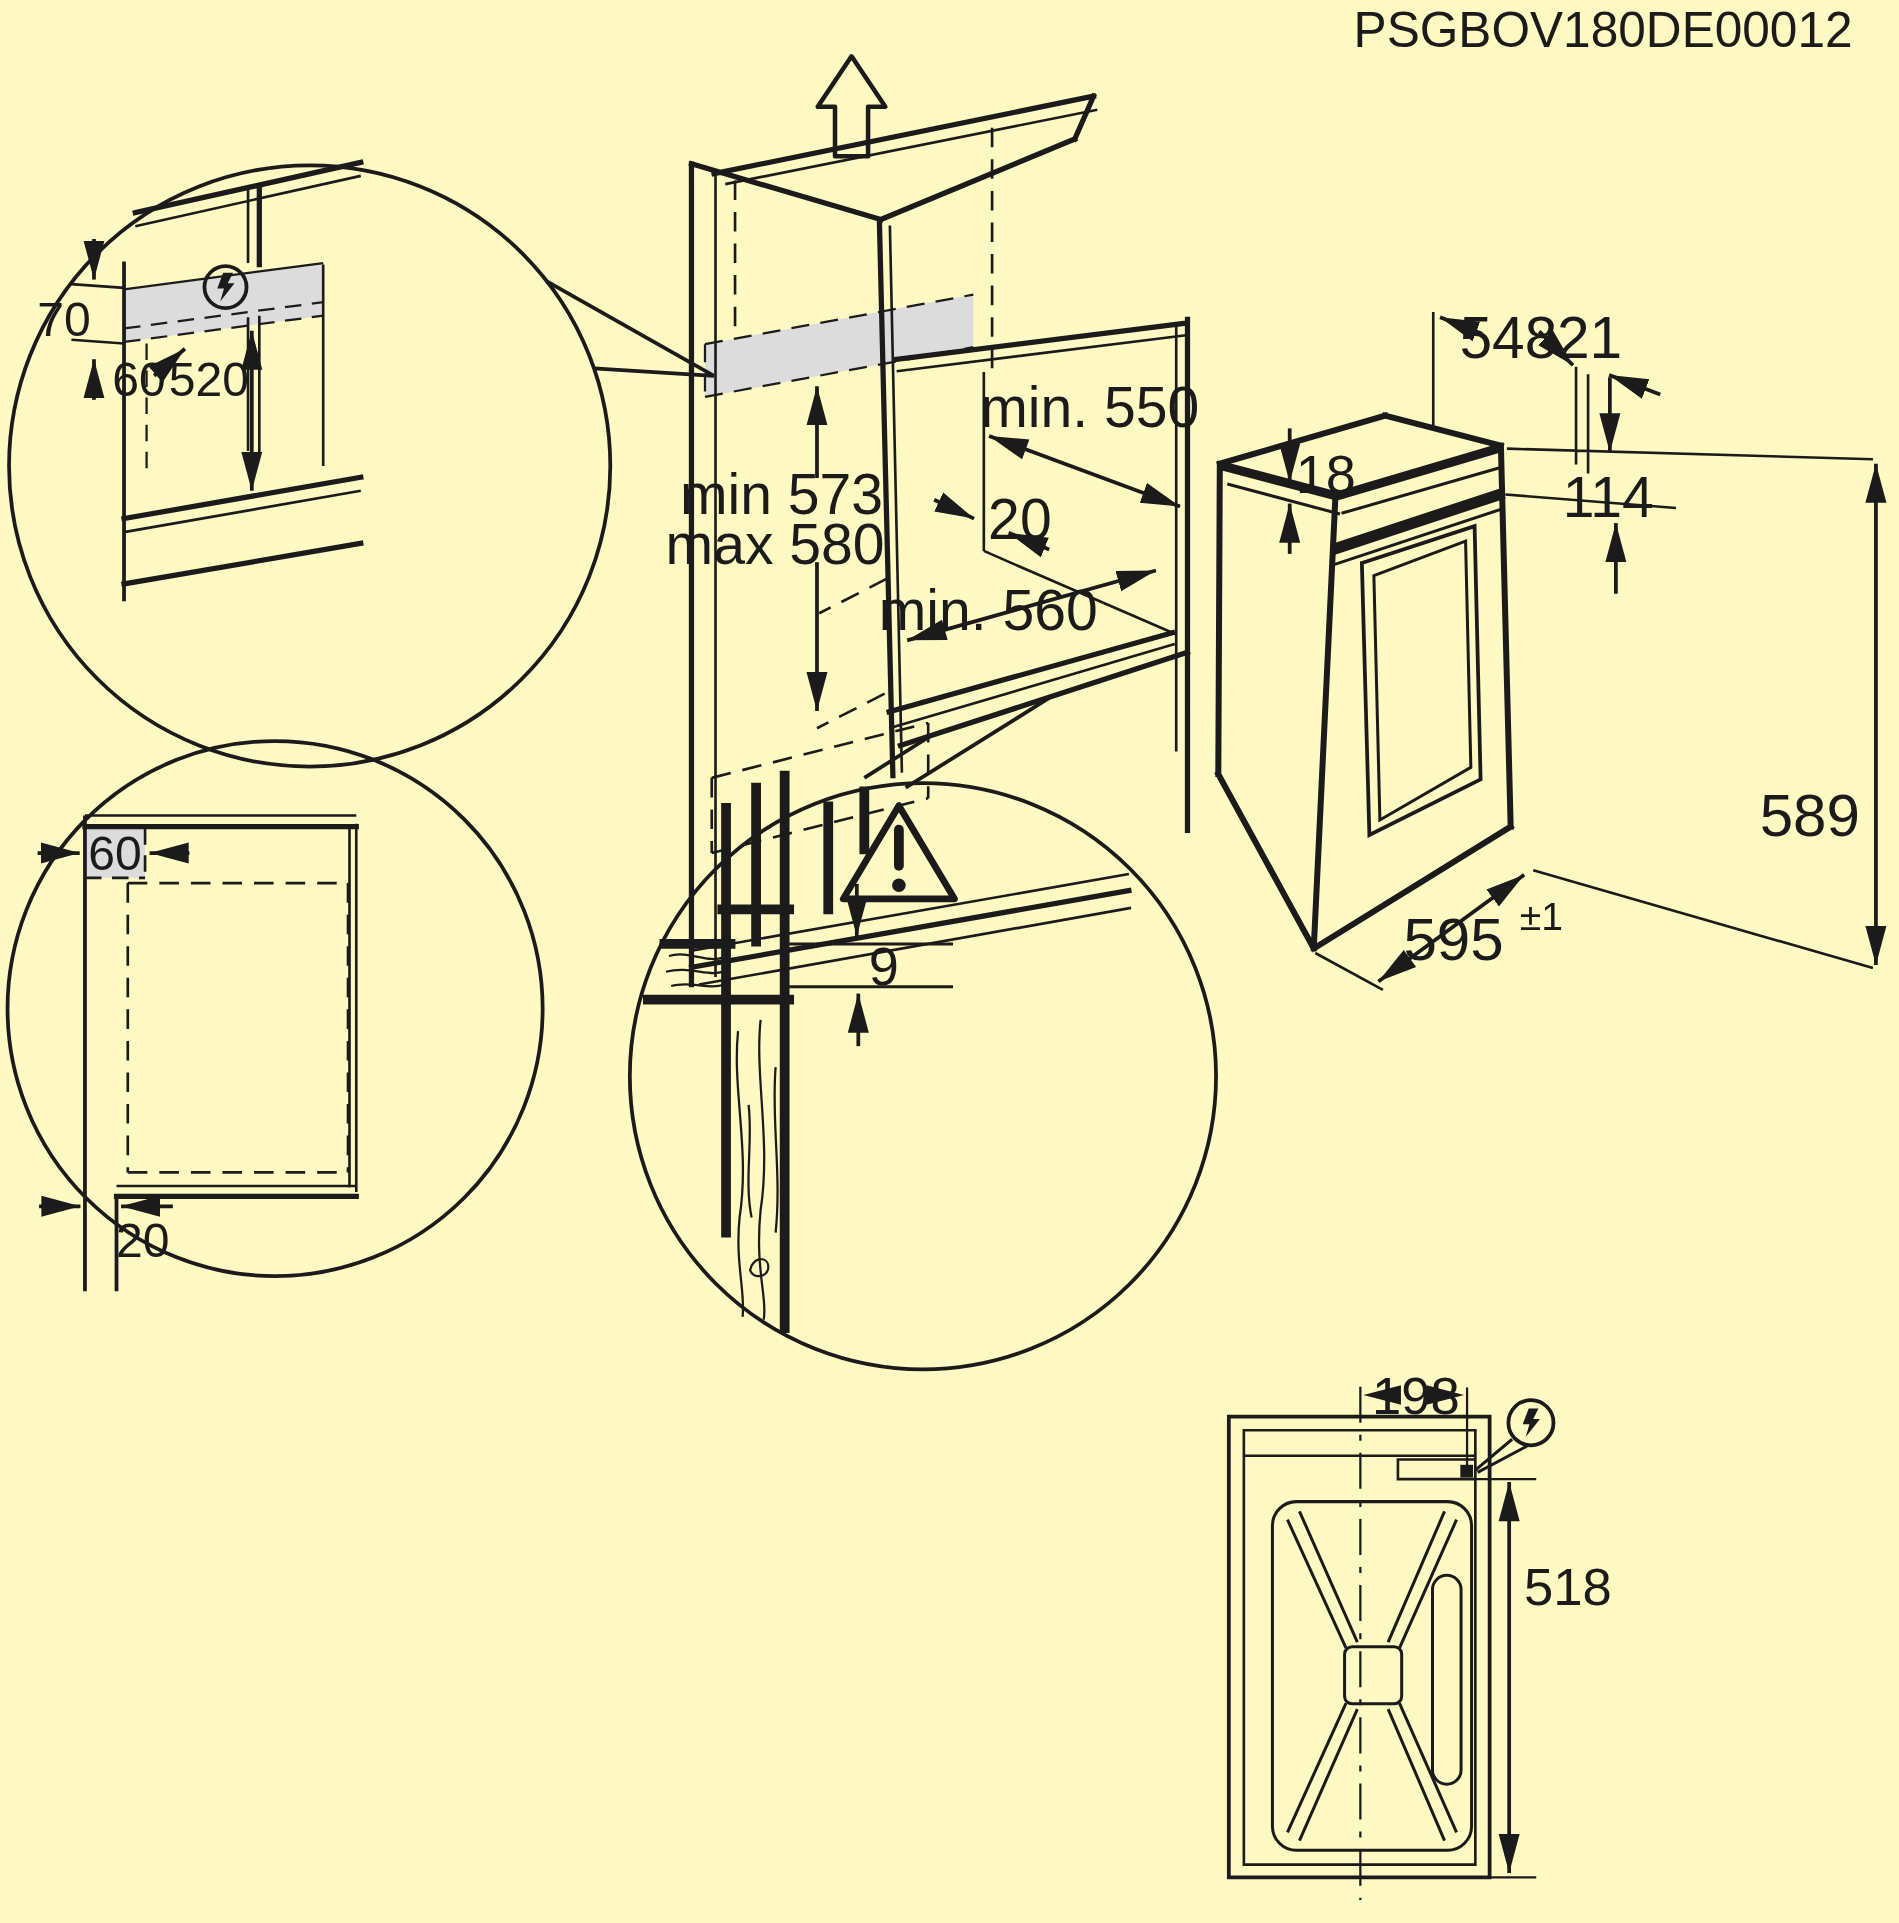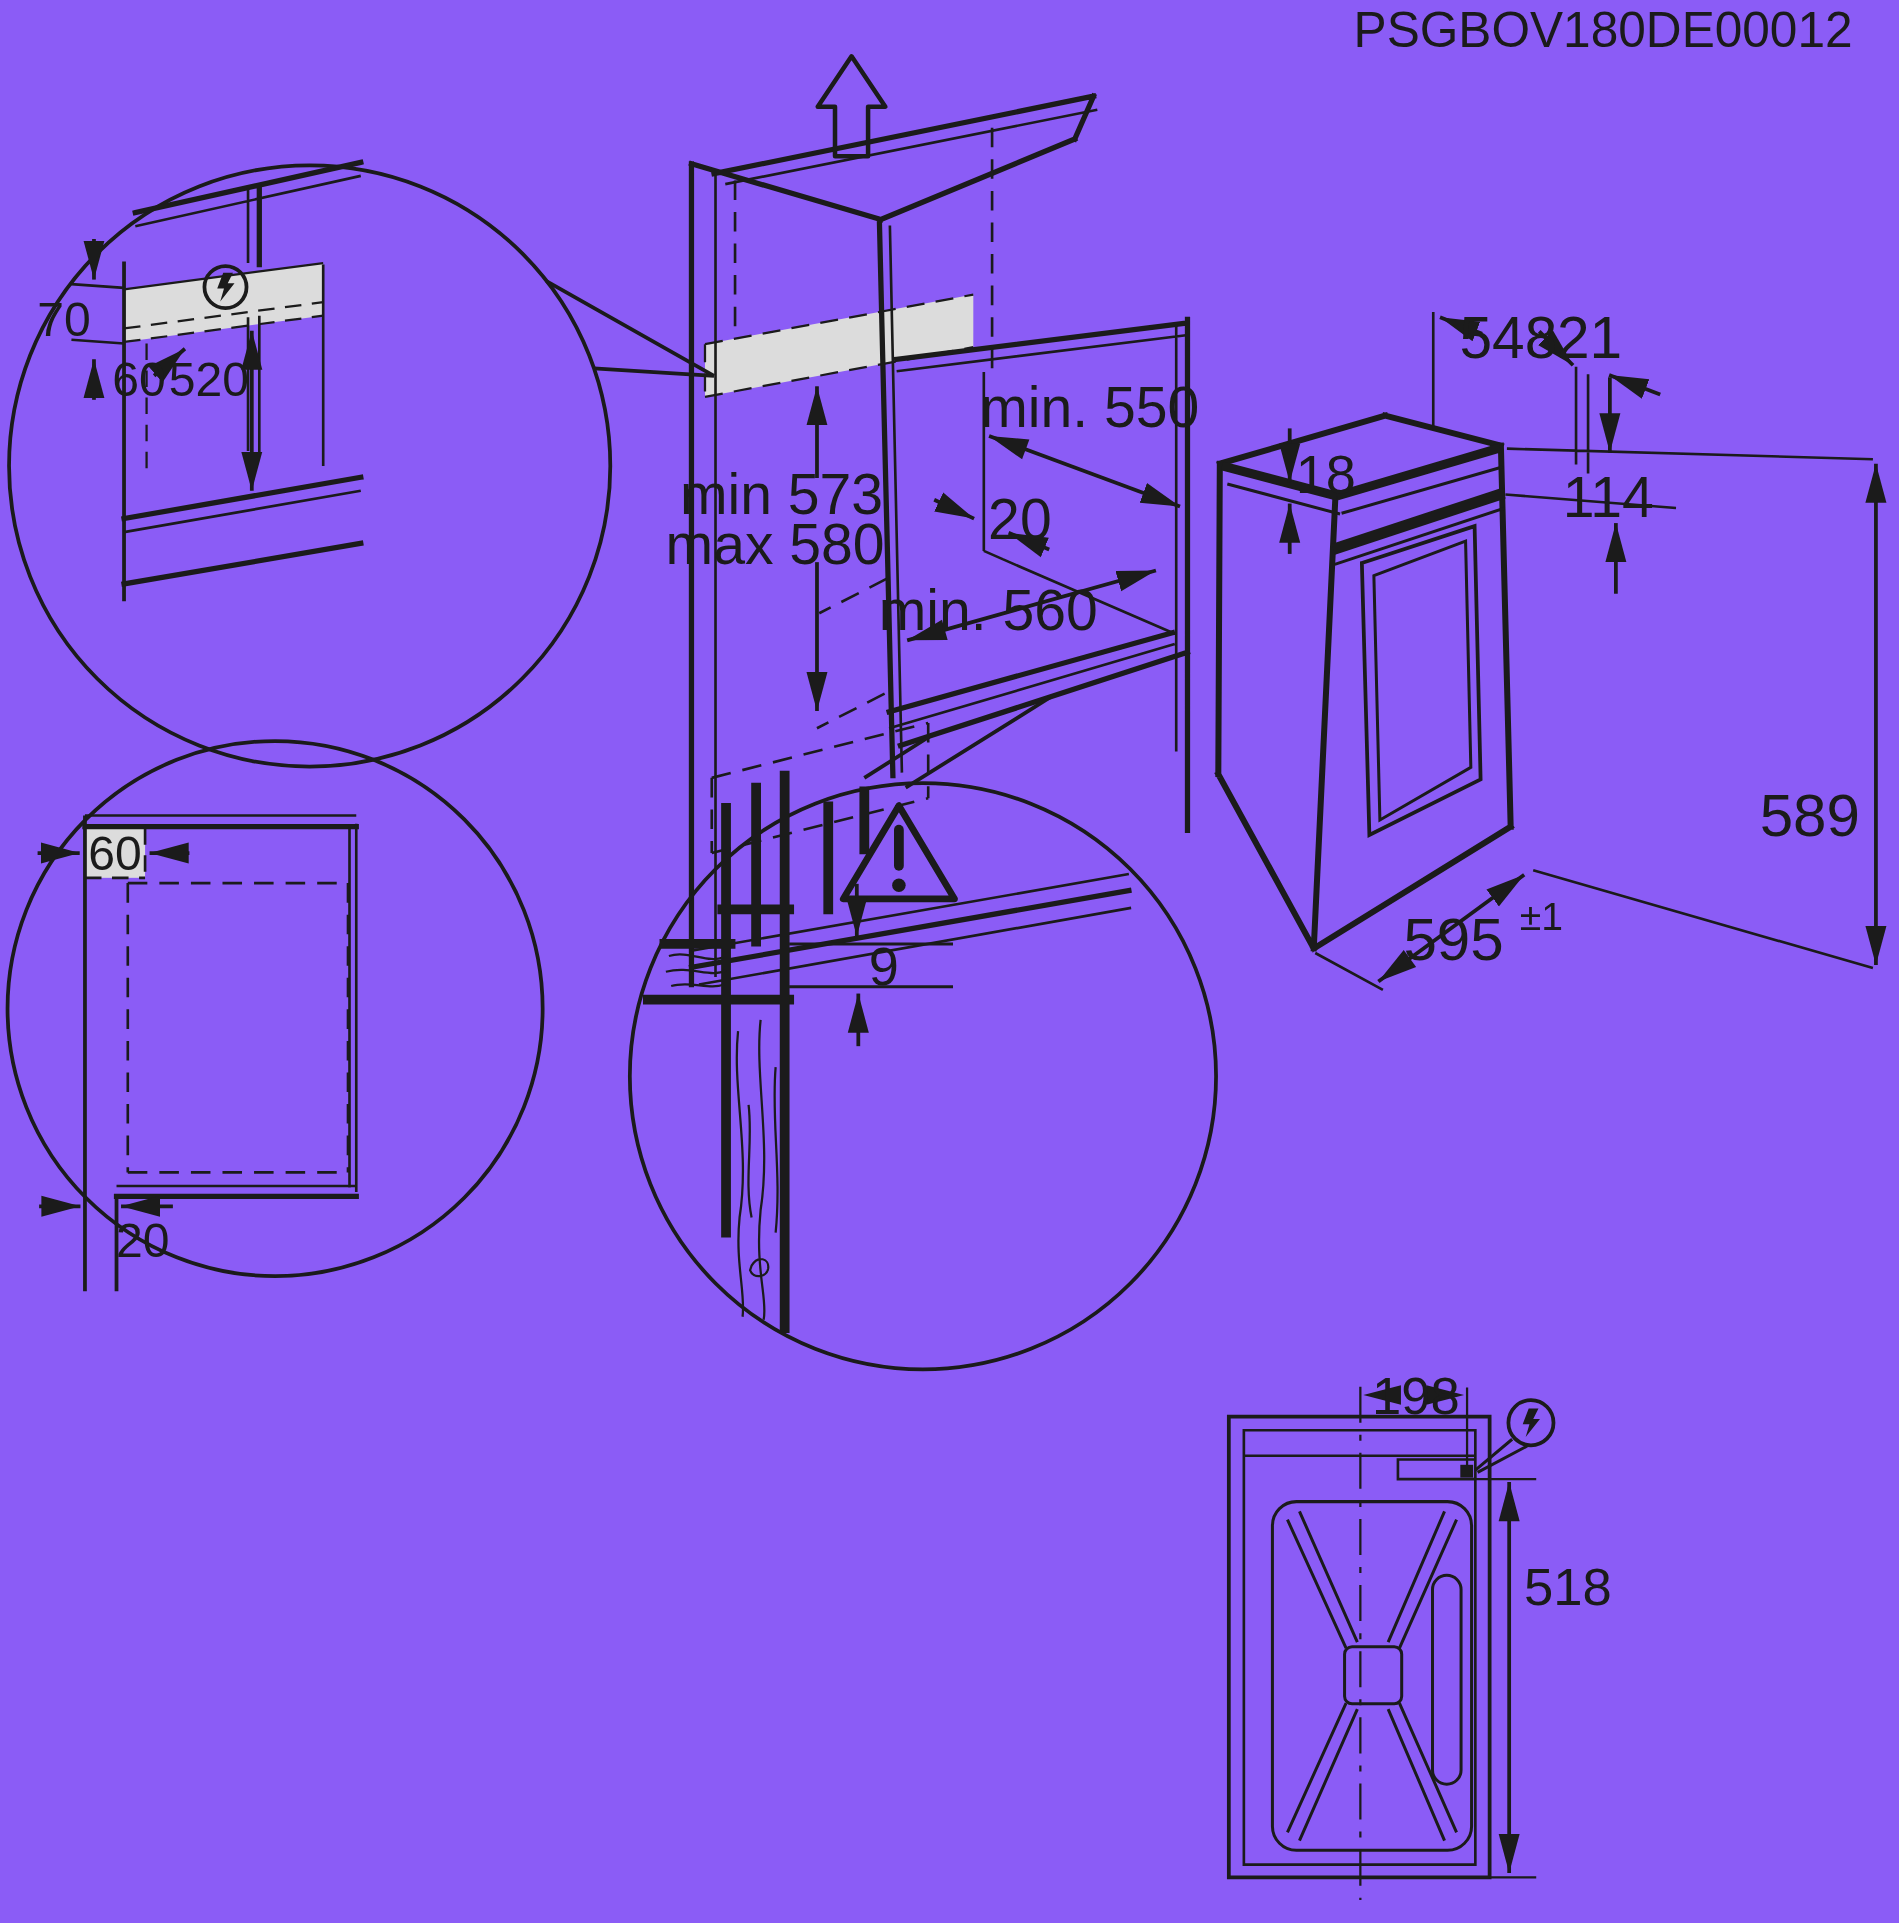--- a/index.html
+++ b/index.html
@@ -1,16 +1,16 @@
 <!DOCTYPE html>
 <html style="font-size:12px"><head>
 <meta charset="utf-8">
 <style>
   html,body{margin:0;padding:0;background:#ffffff;}
-  .page{width:1900px;height:1924px;background:#8b5cf6;position:relative;font-family:"Liberation Sans",sans-serif;}
+  .page{width:1900px;height:1924px;background:#fef9c3;position:relative;font-family:"Liberation Sans",sans-serif;}
   svg{display:block;}
   text{font-family:"Liberation Sans","DejaVu Sans",sans-serif;fill:#1b1b1b;}
   .ln{stroke:#1b1b1b;fill:none;}
   .shade{fill:#dcdcdc;}
 </style>
 </head>
 <body>
 
 <div class="page">
 <svg viewBox="0 0 2528 2560" width="1900" height="1924">

